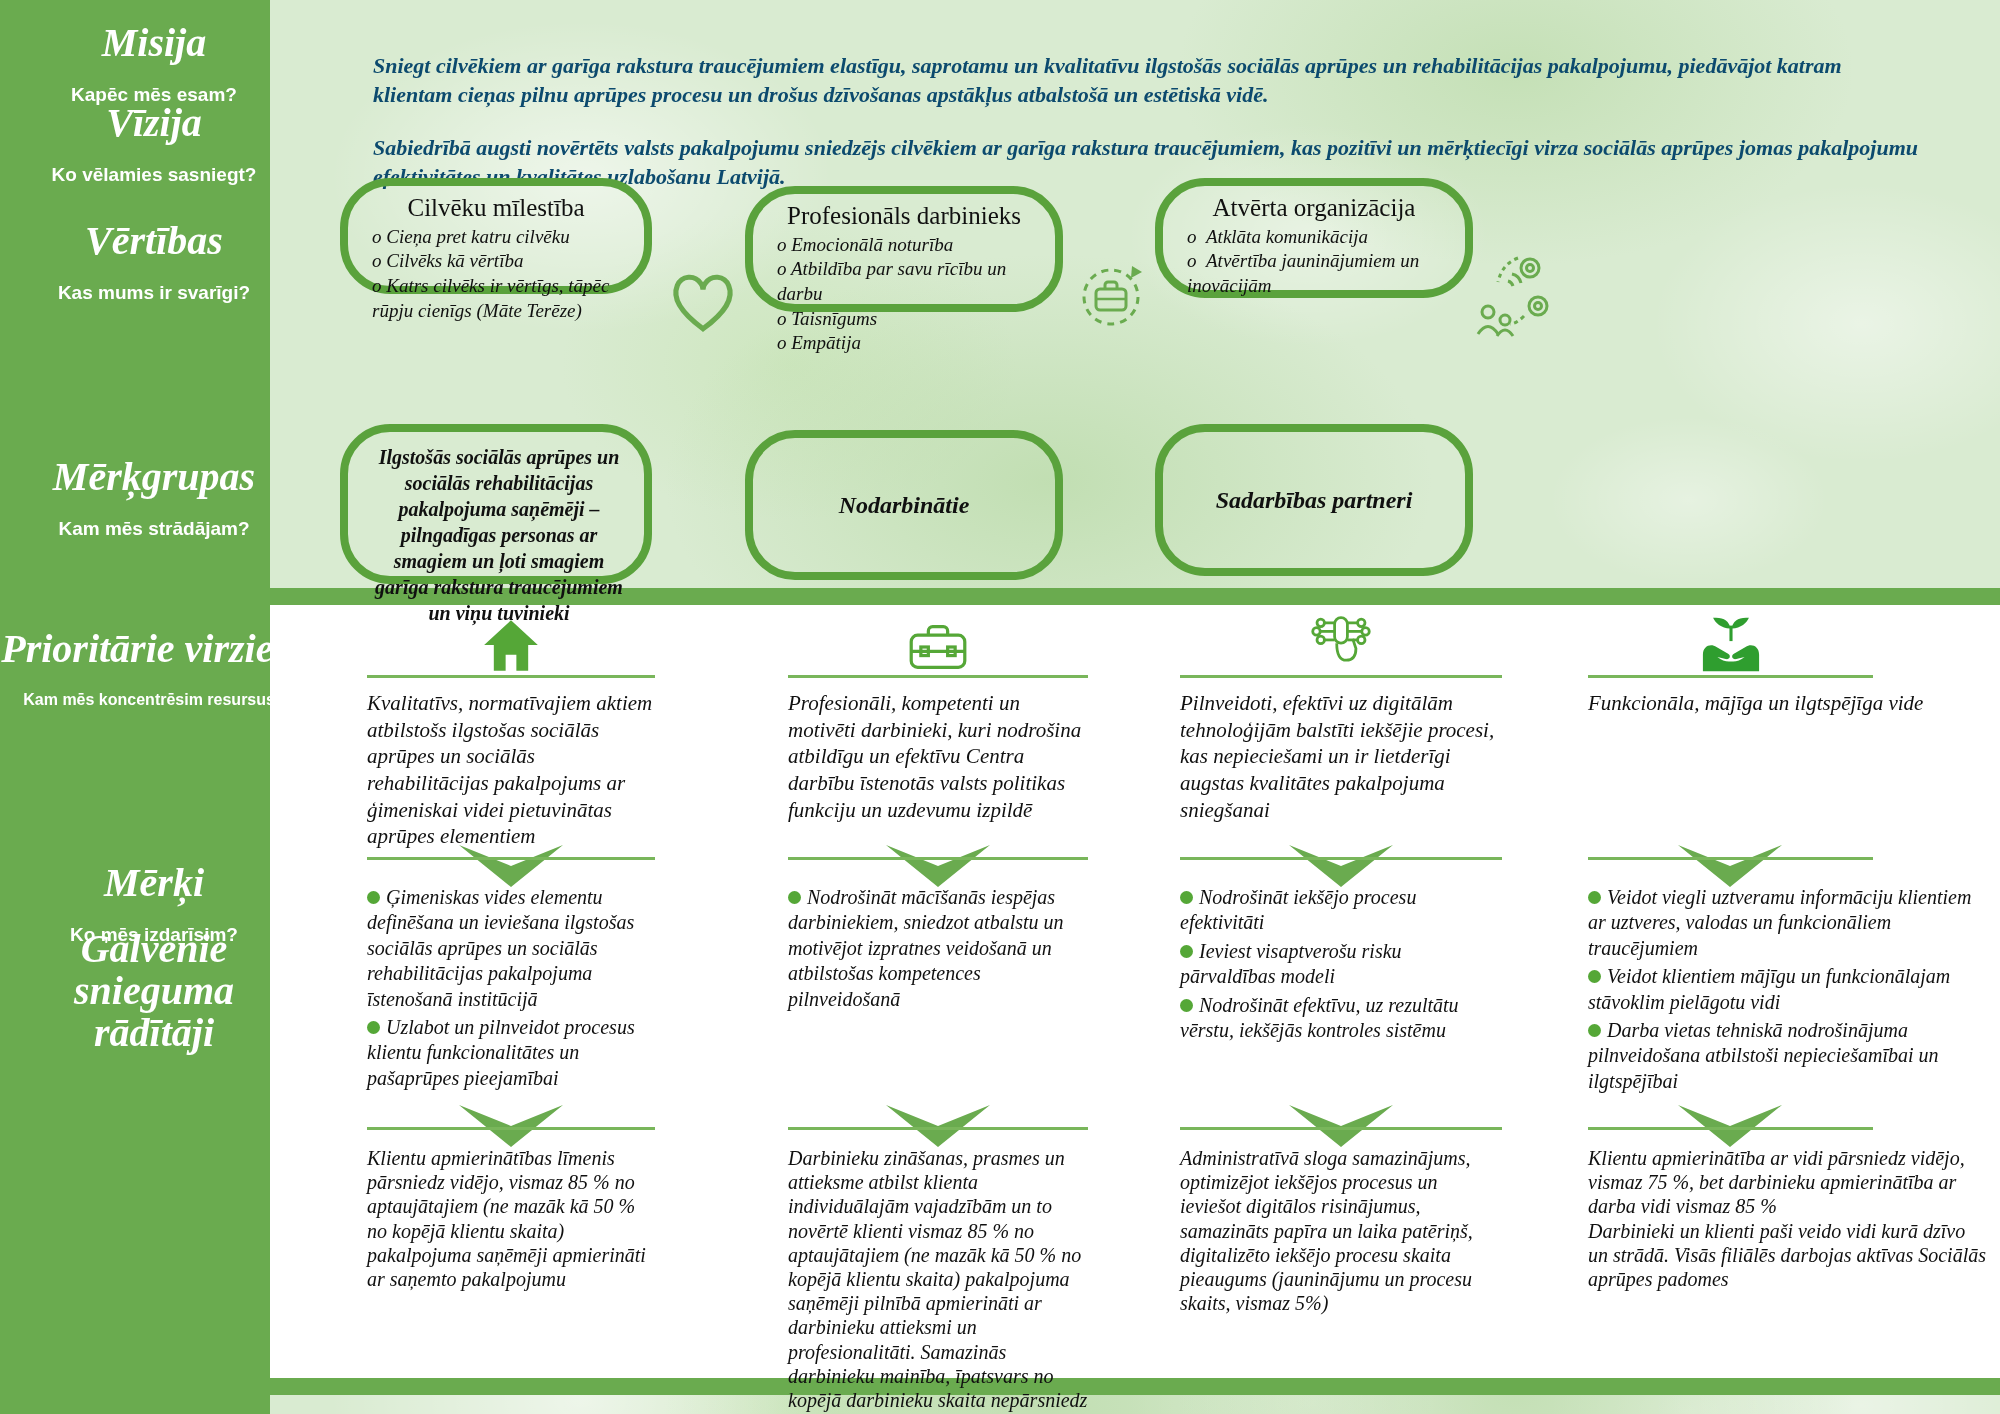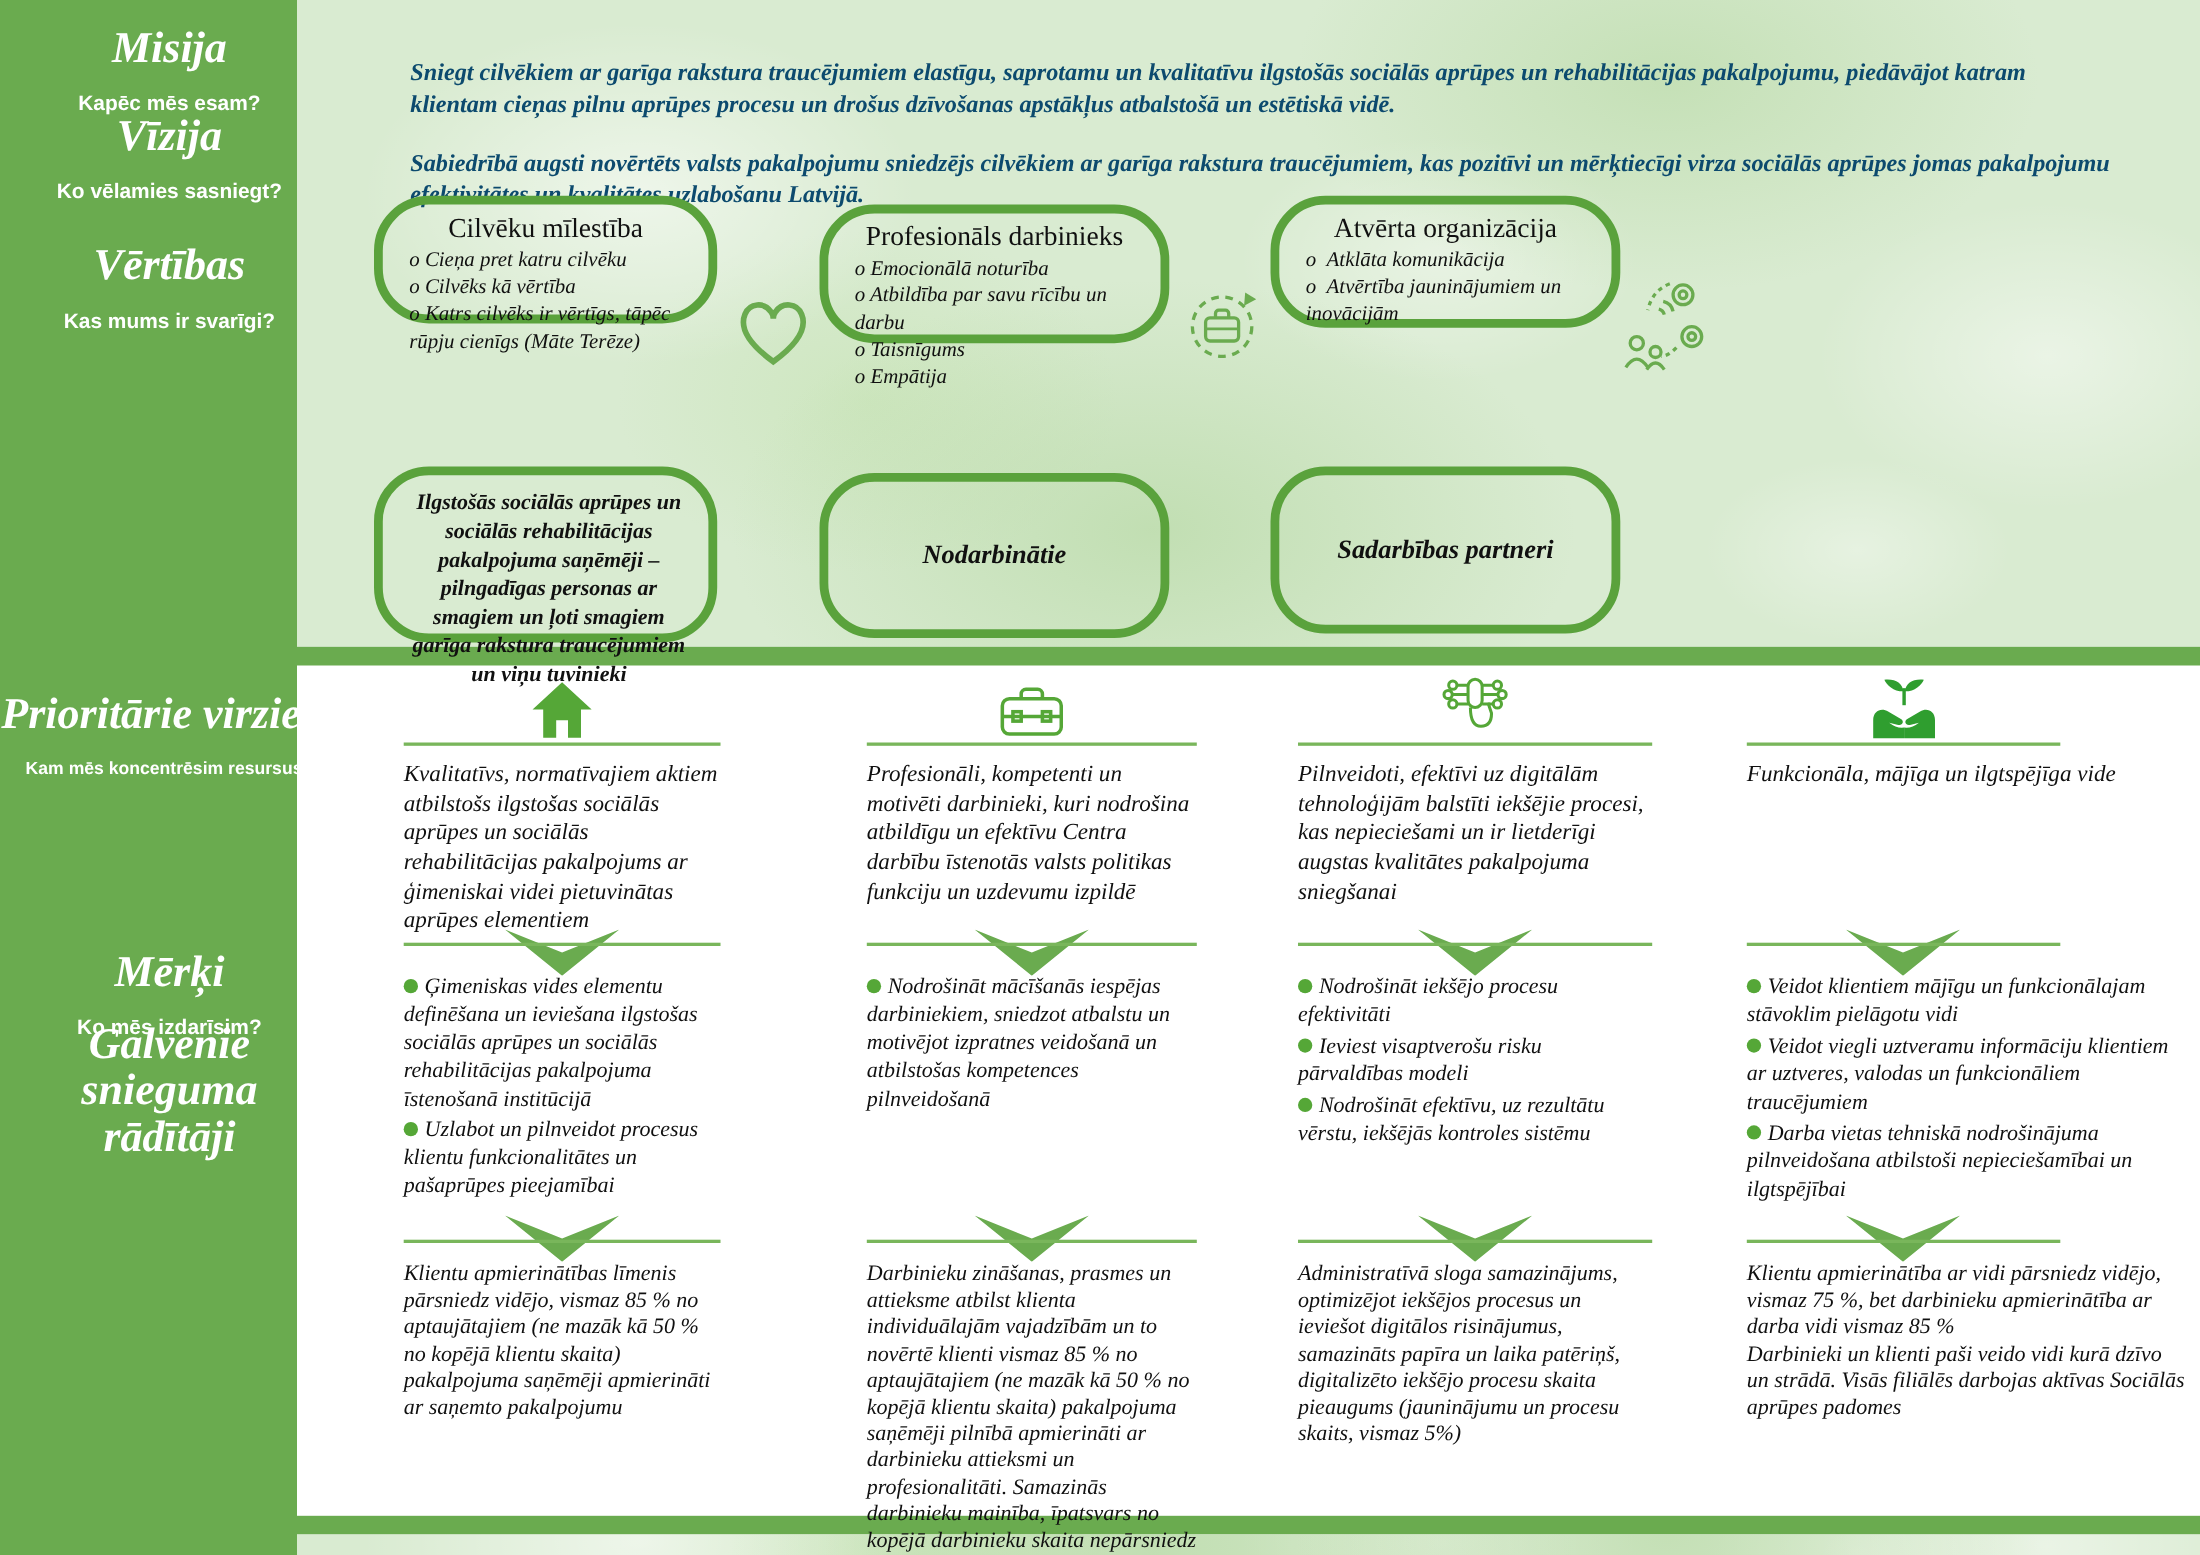--- a/index.html
+++ b/index.html
@@ -93,20 +93,24 @@
     <div class="sb-sub">Kapēc mēs esam?</div>
   </div>
   <div class="sb-sec" style="top:102px">
     <div class="sb-title">Vīzija</div>
     <div class="sb-sub">Ko vēlamies sasniegt?</div>
   </div>
   <div class="sb-sec" style="top:220px">
     <div class="sb-title">Vērtības</div>
     <div class="sb-sub">Kas mums ir svarīgi?</div>
   </div>
+  <div class="sb-sec" style="top:456px">
+    <div class="sb-title">Mērķgrupas</div>
+    <div class="sb-sub">Kam mēs strādājam?</div>
+  </div>
   <div class="sb-sec" style="top:628px">
     <div class="sb-title">Prioritārie virzieni</div>
     <div class="sb-sub small">Kam mēs koncentrēsim resursus?</div>
   </div>
   <div class="sb-sec" style="top:862px">
     <div class="sb-title">Mērķi</div>
     <div class="sb-sub">Ko mēs izdarīsim?</div>
   </div>
   <div class="sb-sec" style="top:928px">
     <div class="sb-title" style="width:230px;margin:0 auto;">Galvenie snieguma rādītāji</div>
@@ -286,22 +290,22 @@
       </g>
     </svg>
   </div>
   <div class="hline l1"></div>
   <div class="priority">Funkcionāla, mājīga un ilgtspējīga vide</div>
   <svg class="chev chev1" viewBox="0 0 100 40" preserveAspectRatio="none">
       <polygon points="0,0 50,20 100,0 50,40" fill="#6aab4f"></polygon>
     </svg>
   <div class="hline l2"></div>
   <div class="goals">
+    <p class="goal"><span class="dot"></span><span>Veidot viegli uztveramu informāciju klientiem ar uztveres, valodas un funkcionāliem traucējumiem</span></p>
     <p class="goal"><span class="dot"></span><span>Veidot klientiem mājīgu un funkcionālajam stāvoklim pielāgotu vidi</span></p>
-    <p class="goal"><span class="dot"></span><span>Veidot viegli uztveramu informāciju klientiem ar uztveres, valodas un funkcionāliem traucējumiem</span></p>
     <p class="goal"><span class="dot"></span><span>Darba vietas tehniskā nodrošinājuma pilnveidošana atbilstoši nepieciešamībai un ilgtspējībai</span></p>
   </div>
   <svg class="chev chev2" viewBox="0 0 100 40" preserveAspectRatio="none">
       <polygon points="0,0 50,20 100,0 50,40" fill="#6aab4f"></polygon>
     </svg>
   <div class="hline l3"></div>
   <div class="kpi">Klientu apmierinātība ar vidi pārsniedz vidējo, vismaz 75 %, bet darbinieku apmierinātība ar darba vidi vismaz 85 %
 Darbinieki un klienti paši veido vidi kurā dzīvo un strādā. Visās filiālēs darbojas aktīvas Sociālās aprūpes padomes</div>
 </div>
 

